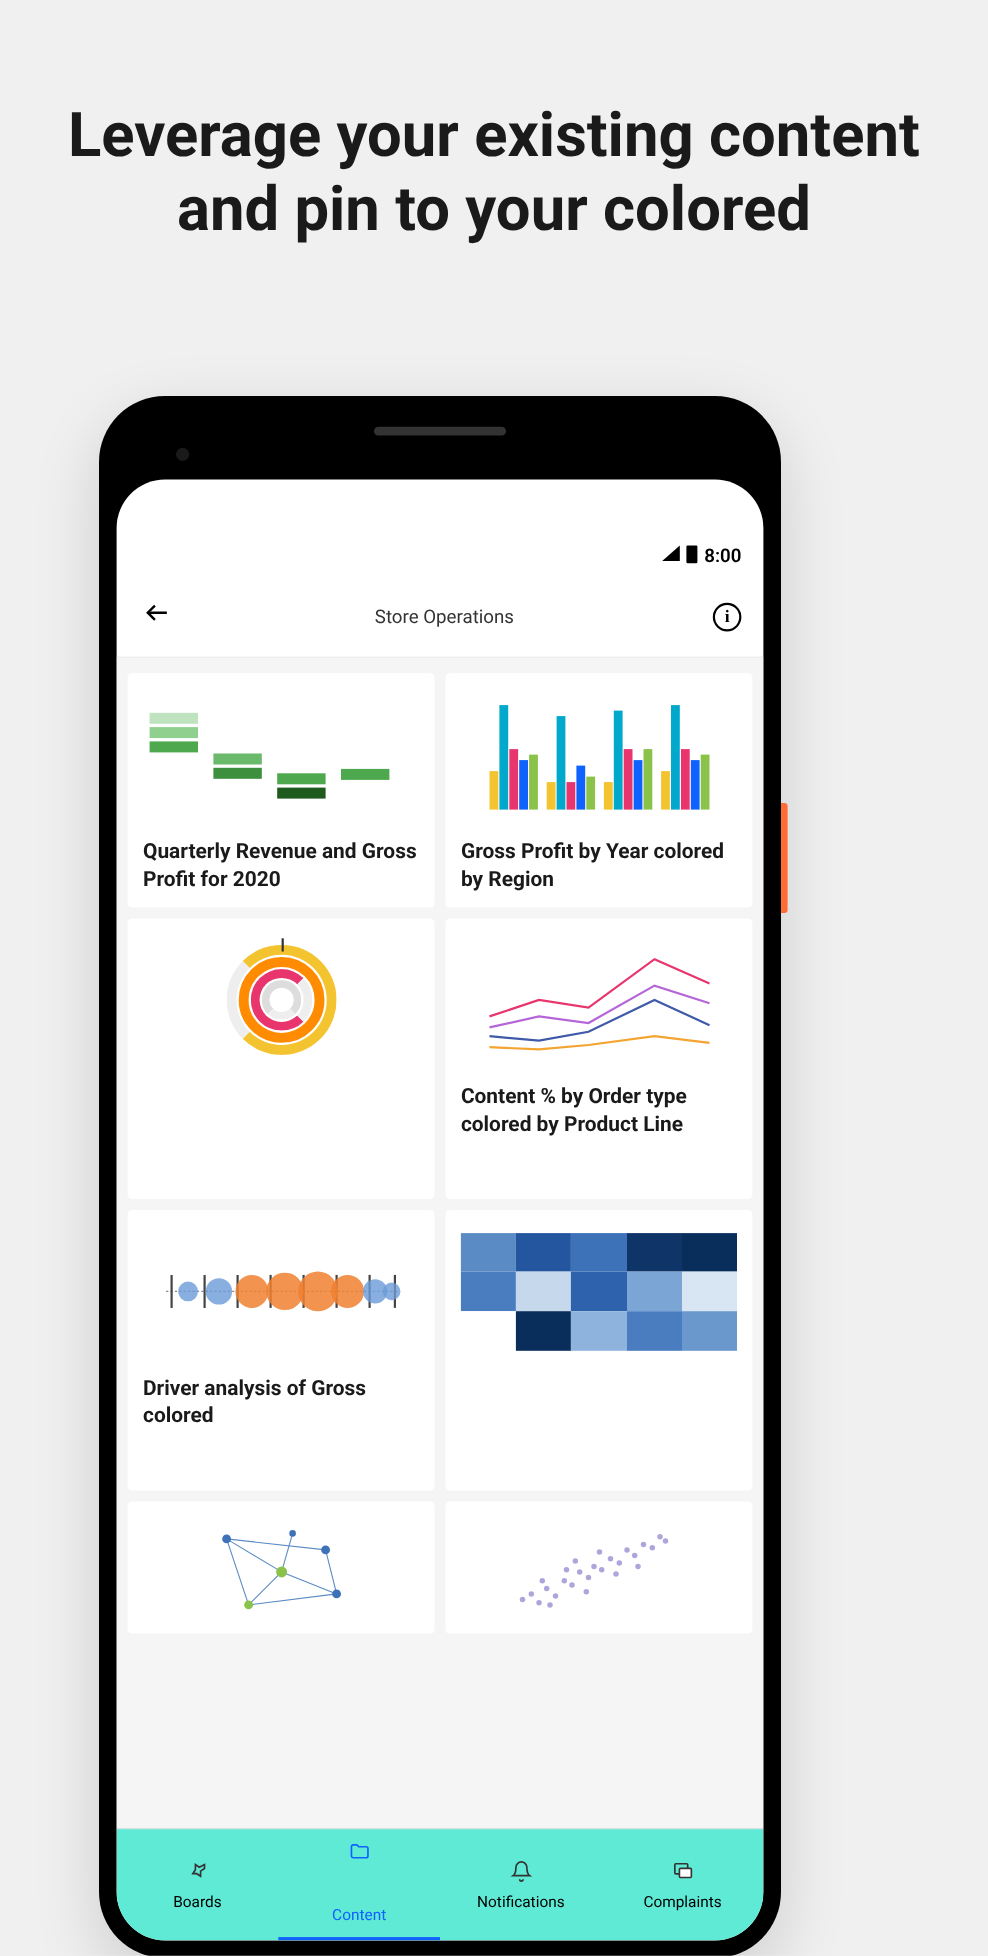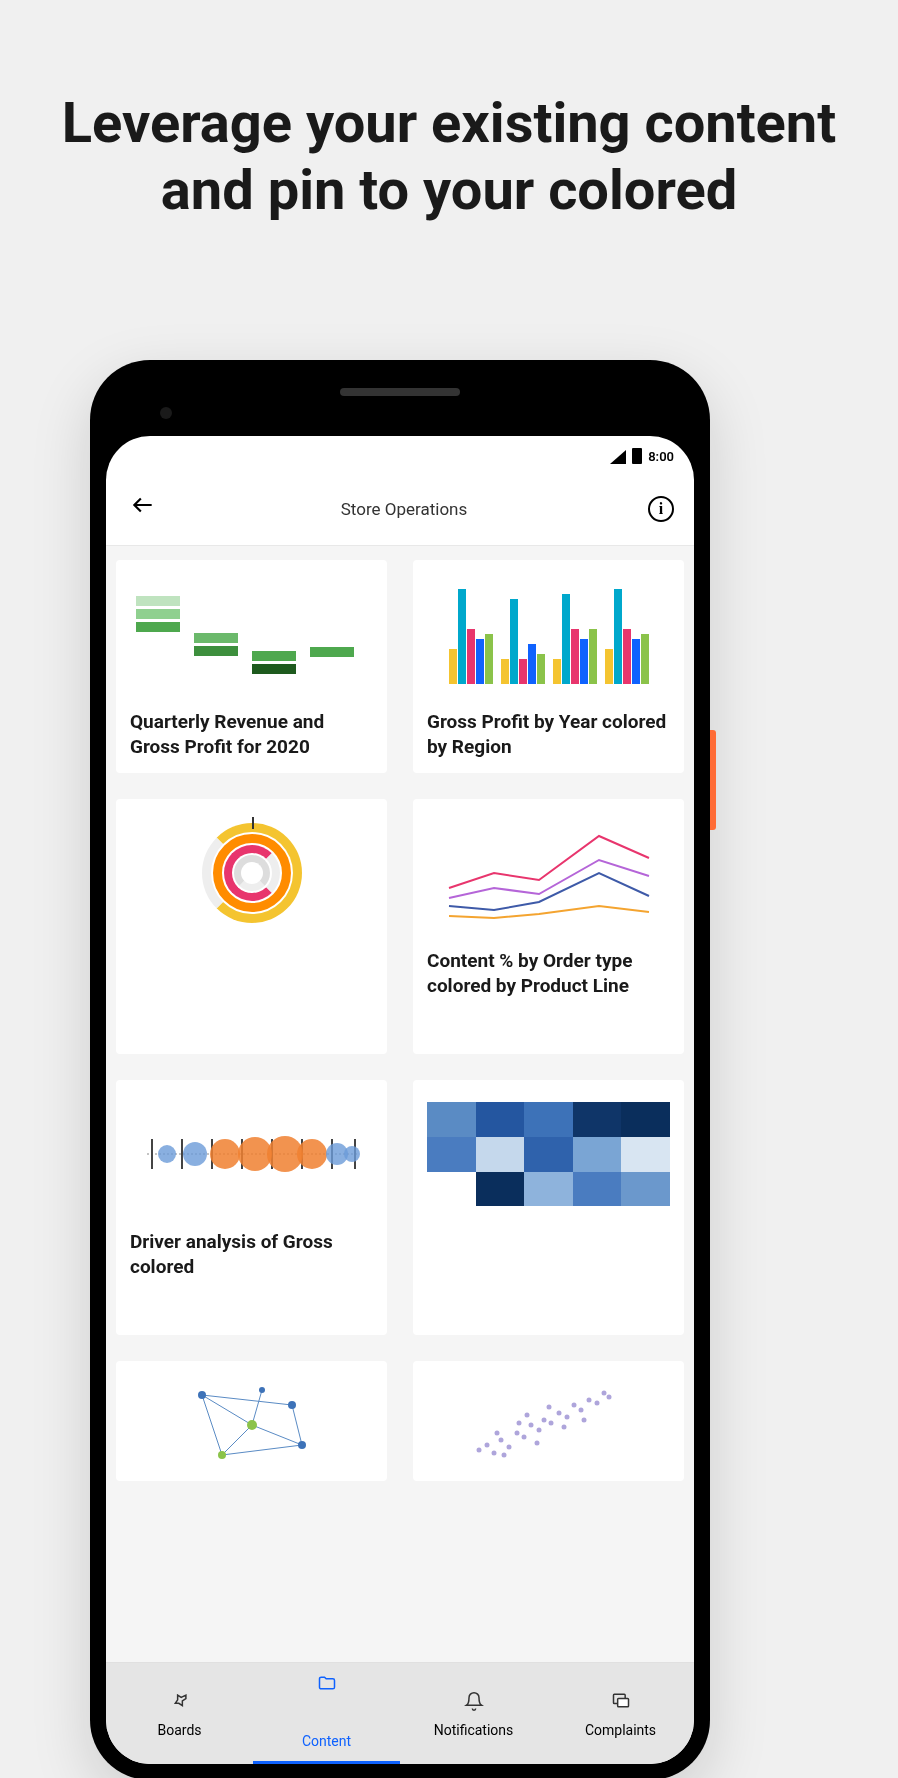--- a/index.html
+++ b/index.html
@@ -75,26 +75,27 @@
   right: -6px;
   top: 370px;
   width: 6px;
   height: 100px;
   background: #ff6b35;
   border-radius: 0 3px 3px 0;
 }
 
 .status-bar {
   display: flex;
-  align-items: flex-end;
+  align-items: flex-start;
   justify-content: flex-end;
   padding: 12px 20px 8px;
   gap: 6px;
-  font-size: 13px;
+  font-size: 17px;
   font-weight: 600;
+  margin-top: 48px;
 }
 
 .signal-icon {
   width: 0;
   height: 0;
   border-style: solid;
   border-width: 0 0 14px 16px;
   border-color: transparent transparent #000 transparent;
 }
 
@@ -143,21 +144,21 @@
 .content-area {
   flex: 1;
   background: #f5f5f5;
   padding: 14px 10px;
   overflow: hidden;
 }
 
 .card-grid {
   display: grid;
   grid-template-columns: 1fr 1fr;
-  gap: 26px;
+  gap: 10px;
 }
 
 .card {
   background: #fff;
   border-radius: 4px;
   padding: 14px;
   cursor: pointer;
   display: flex;
   flex-direction: column;
 }
@@ -182,21 +183,21 @@
   height: 120px;
 }
 
 .card.row3 {
   min-height: 255px;
 }
 
 .bottom-nav {
   display: flex;
   border-top: 1px solid #e0e0e0;
-  background: #e5e5e5;
+  background: #5eead4;
 }
 
 .nav-item {
   flex: 1;
   display: flex;
   flex-direction: column;
   align-items: center;
   justify-content: center;
   padding: 10px 0 12px;
   gap: 6px;

